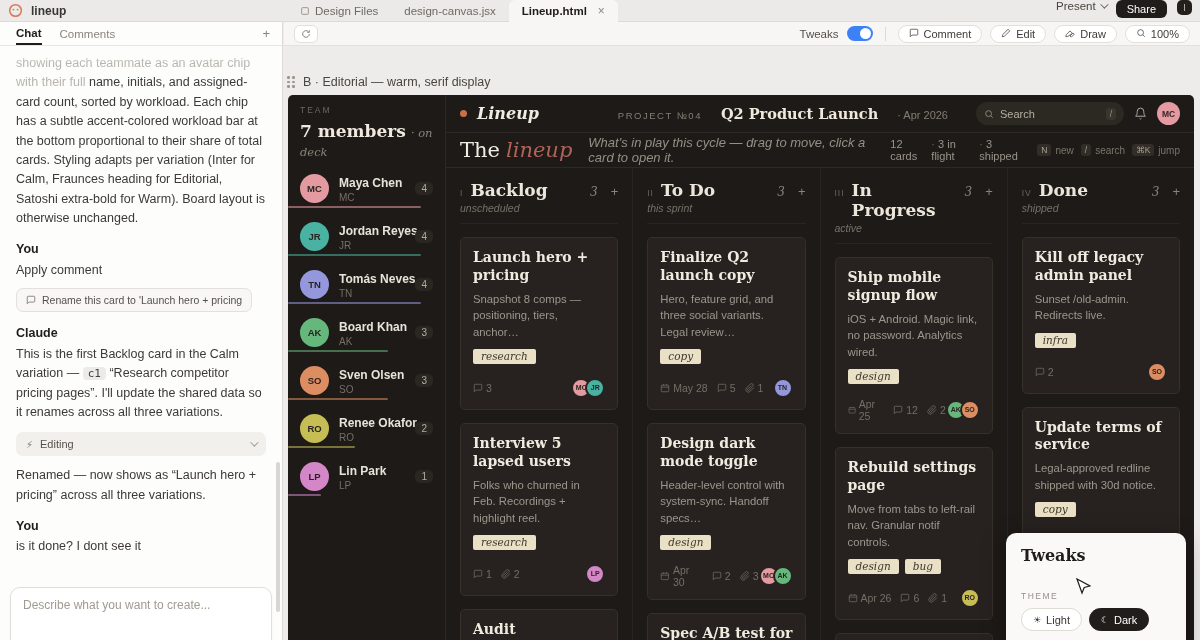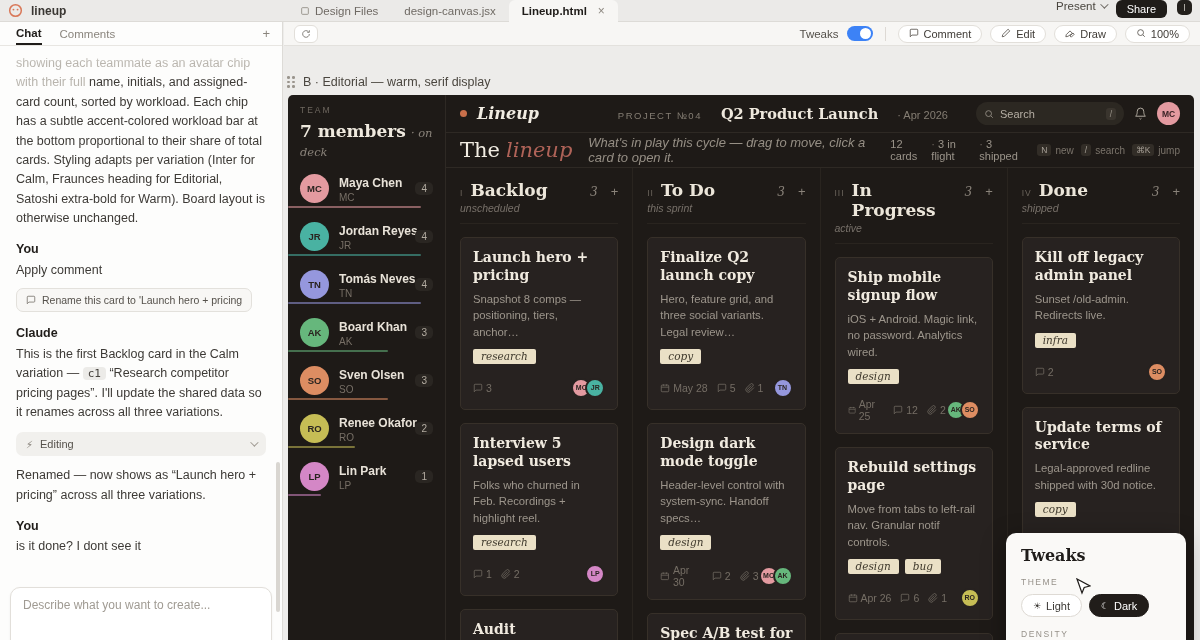--- a/index.html
+++ b/index.html
@@ -122,21 +122,21 @@
   .meta { display:flex; align-items:center; gap:9px; font-size:10.5px; color:#756e65; }
   .mi { display:flex; align-items:center; gap:3px; }
   .mi svg { width:10px; height:10px; stroke:#756e65; fill:none; stroke-width:1.8; }
   .avs { margin-left:auto; display:flex; }
   .av { width:20px; height:20px; border-radius:50%; border:2px solid #272220; margin-left:-6px; display:flex; align-items:center; justify-content:center; font-size:7px; font-weight:bold; color:#2a2420; }
   .av:first-child { margin-left:0; }
 
   
   #tweaks { position:absolute; left:1006px; top:533px; width:180px; height:130px; background:#faf9f7; border-radius:10px; box-shadow:0 6px 24px rgba(0,0,0,.35); padding:13px 15px; z-index:40; }
   #tweaks-title { font-family:"DejaVu Serif","Liberation Serif",serif; font-weight:bold; font-size:16px; color:#1f1c1a; }
-  .tw-label { font-size:8.5px; letter-spacing:1.5px; color:#96918a; margin-top:12px; }
+  .tw-label { font-size:8.5px; letter-spacing:1.5px; color:#96918a; margin-top:26px; }
   .tw-row { display:flex; gap:7px; margin-top:7px; }
   .tw-pill { height:23px; border-radius:12px; padding:0 11px; font-size:11px; color:#3a3733; border:1px solid #dedad4; background:#fff; display:flex; align-items:center; gap:5px; }
   .tw-pill.sel { background:#211d1a; border-color:#211d1a; color:#fff; }
   .tw-icn { font-size:9px; }
 
   #cursor { position:absolute; left:1076px; top:578px; z-index:50; }
 </style>
 </head>
 <body>
 

